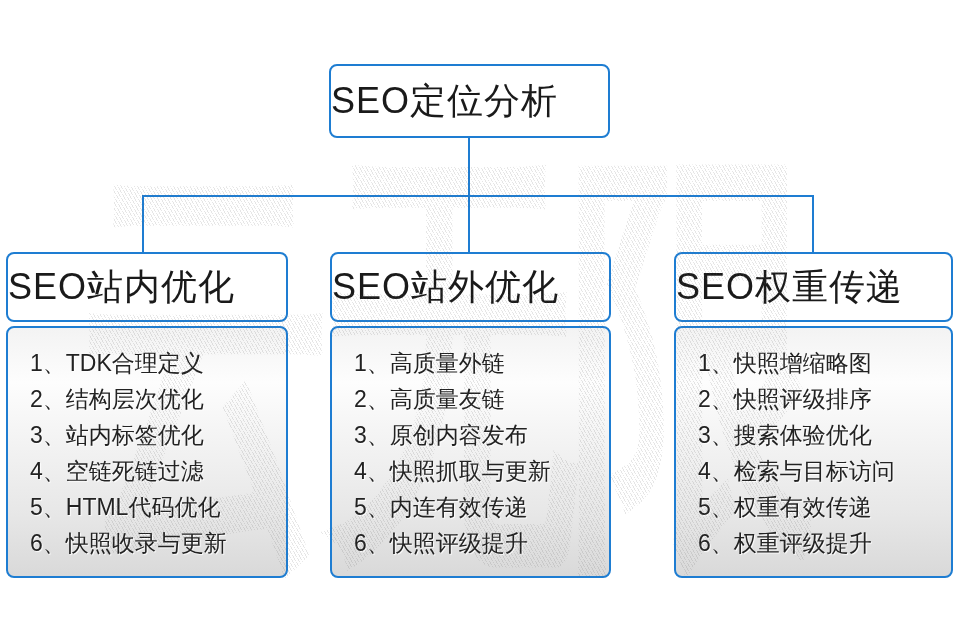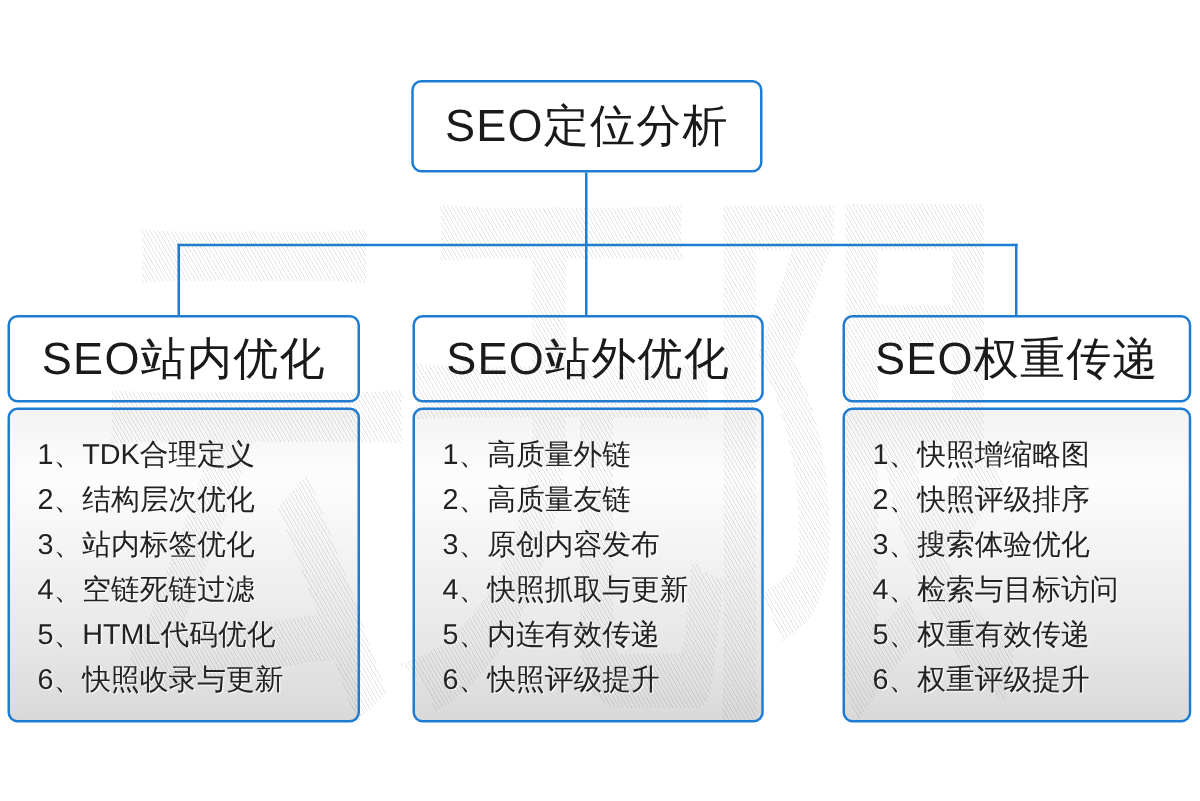--- a/index.html
+++ b/index.html
@@ -4,21 +4,21 @@
 <style>
   html,body { margin:0; padding:0; background:#ffffff; }
   .canvas {
     position:relative; width:960px; height:641px; background:#ffffff;
     overflow:hidden; font-family:"Liberation Sans", sans-serif; color:#1a1a1a;
   }
   
   .box {
     position:absolute; box-sizing:border-box; background:#ffffff;
     border:2px solid #1e7dd2; border-radius:8px;
-    display:flex; align-items:center; justify-content:center;
+    display:flex; align-items:center; 
   }
   .root-box   { left:329px; top:64px;  width:281px; height:74px; font-size:36px; letter-spacing:1px; }
   .header-box { top:252px; height:70px; font-size:36px; letter-spacing:1px; }
   .col1 { left:6px;   width:282px; }
   .col2 { left:330px; width:281px; }
   .col3 { left:674px; width:279px; }
   .body-box {
     position:absolute; box-sizing:border-box; top:326px; height:252px;
     border:2px solid #1e7dd2; border-radius:8px;
     background:linear-gradient(180deg, #f3f3f3 0%, #fdfdfd 22%, #e7e7e7 75%, #d9d9d9 100%);

